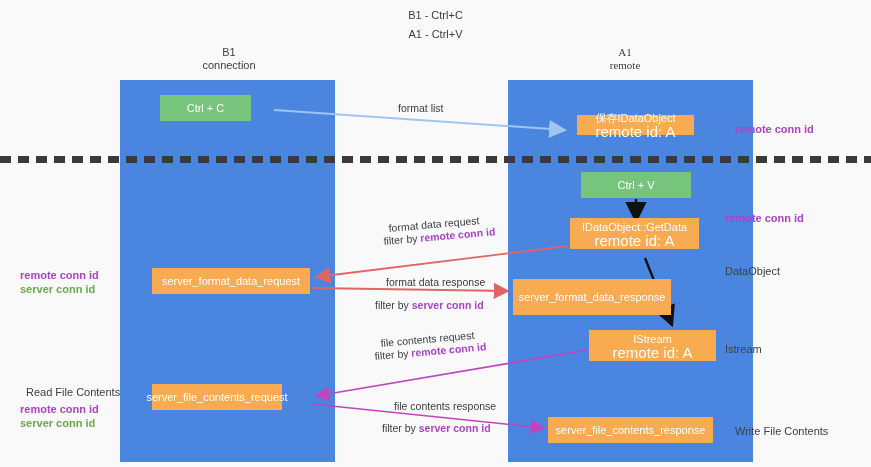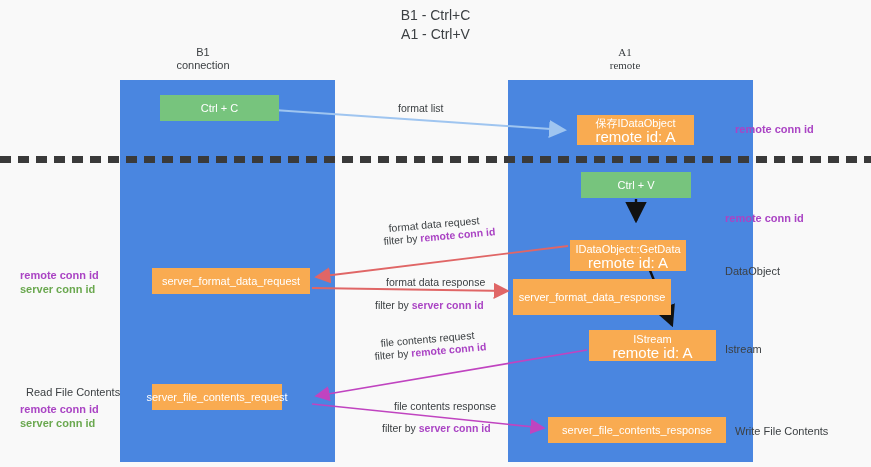--- a/index.html
+++ b/index.html
@@ -7,29 +7,29 @@
     width:871px;height:467px;
     background:#f9f9f9;
     font-family:"Liberation Sans","DejaVu Sans",sans-serif;
     overflow:hidden;
   }
   #stage{position:relative;width:871px;height:467px;}
 
   
   .title{
     position:absolute;left:0;top:6px;width:871px;
-    text-align:center;font-size:14px;color:#3c4043;line-height:19px;
+    text-align:center;font-size:11px;color:#3c4043;line-height:19px;
   }
 
   
   .colhead{
     position:absolute;text-align:center;font-size:11px;
     color:#3c4043;line-height:13px;
   }
-  #head-b1{left:138px;top:46px;width:130px;}
+  #head-b1{left:164px;top:46px;width:130px;}
   #head-a1{left:560px;top:46px;width:130px;font-family:Liberation Serif, serif;}
 
   
   .lane{position:absolute;background:#4a86e0;}
   #lane-b1{left:120px;top:80px;width:215px;height:382px;}
   #lane-a1{left:508px;top:80px;width:245px;height:382px;}
 
   
   .divider{
     position:absolute;left:0;top:156px;width:871px;height:7px;
@@ -39,29 +39,29 @@
   
   .node{
     position:absolute;box-sizing:border-box;
     display:flex;flex-direction:column;align-items:center;justify-content:center;
     color:#ffffff;font-size:11px;line-height:14px;text-align:center;
   }
   .node.green{background:#77c47d;}
   .node.orange{background:#f9ab51;}
   .node .l2{font-size:15px;}
 
-  #n-ctrlc{left:160px;top:95px;width:119px;height:26px;}
-  #n-save {left:577px;top:115px;width:117px;height:30px;}
+  #n-ctrlc{left:160px;top:95px;width:91px;height:26px;}
+  #n-save {left:577px;top:115px;width:117px;height:20px;}
   #n-ctrlv{left:581px;top:172px;width:110px;height:26px;}
-  #n-getdata{left:570px;top:240px;width:116px;height:31px;}
+  #n-getdata{left:570px;top:218px;width:129px;height:31px;}
   #n-sfdreq{left:152px;top:268px;width:158px;height:26px;}
   #n-sfdresp{left:513px;top:279px;width:158px;height:36px;}
   #n-istream{left:589px;top:330px;width:127px;height:31px;}
   #n-sfcreq{left:152px;top:384px;width:130px;height:26px;}
-  #n-sfcresp{left:548px;top:417px;width:178px;height:26px;}
+  #n-sfcresp{left:548px;top:417px;width:165px;height:26px;}
 
   
   .annot{position:absolute;font-size:11px;line-height:14px;color:#3c4043;}
   .annot .rid{color:#aa44c4;font-weight:bold;}
   .annot .sid{color:#6aa84f;font-weight:bold;}
   .annot .plain{color:#3c4043;}
 
   #a-remote1{left:735px;top:122px;}
   #a-remote2{left:725px;top:211px;}
   #a-dataobject{left:725px;top:236px;margin-top:28px;}

